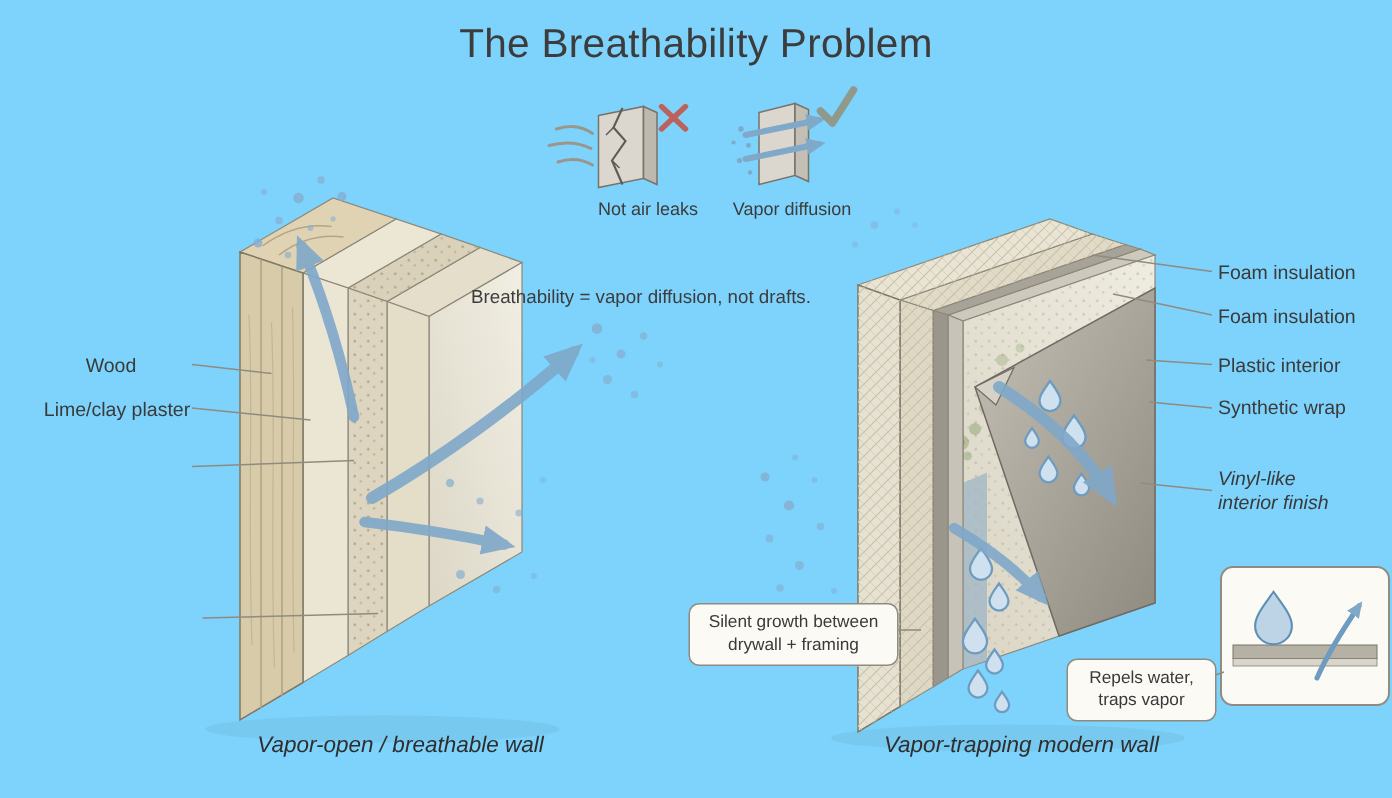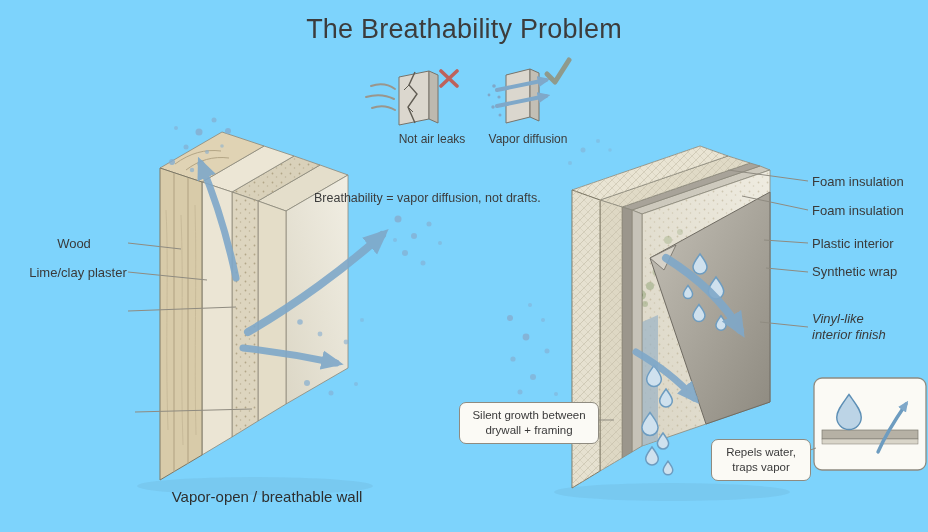--- a/index.html
+++ b/index.html
@@ -16,21 +16,21 @@
   .lbl{position:absolute; font-size:13px; line-height:1.25; color:#3a3a3a;}
   .r{text-align:center;}
   .l{text-align:left;}
   .ml{white-space:pre-line;}
   .callout{
     position:absolute; font-size:11.5px; line-height:1.3; color:#3a3a3a;
     text-align:center; background:#fbfaf5; border:1px solid #8f8b80;
     border-radius:7px; padding:5px 8px; white-space:pre-line;
   }
   .caption{
-    position:absolute; top:488px; font-size:15px; color:#2e2e2e; text-align:center;
+    position:absolute; top:488px; font-size:15px; color:#2e2e2e; text-align:center;font-style:italic;
   }
   .legend-cap{position:absolute; top:132px; font-size:12px; color:#3c3c3c; text-align:center;}
   .formula{position:absolute; top:151px; left:314px; width:310px; font-size:12.5px; color:#3c3c3c; margin-top:40px;}
 </style>
 </head>
 <body>
 
 <div class="canvas">
 
   <svg class="art" width="928" height="532" viewBox="0 0 928 532">
@@ -265,14 +265,15 @@
   <div class="lbl l" style="left:812px;top:174px;width:112px;">Foam insulation</div>
   <div class="lbl l" style="left:812px;top:203px;width:112px;">Foam insulation</div>
   <div class="lbl l" style="left:812px;top:236px;width:112px;">Plastic interior</div>
   <div class="lbl l" style="left:812px;top:264px;width:112px;">Synthetic wrap</div>
   <div class="lbl l ml" style="left:812px;top:311px;width:100px;font-style:italic;">Vinyl-like
 interior finish</div>
   <div class="callout" style="left:431px;top:402px;width:122px;margin-left:28px;">Silent growth between
 drywall + framing</div>
   <div class="callout" style="left:711px;top:439px;width:82px;">Repels water,
 traps vapor</div>
+  <div class="caption" style="left:528px;width:306px;">Vapor-trapping modern wall</div>
 
 </div>
 
 </body></html>

